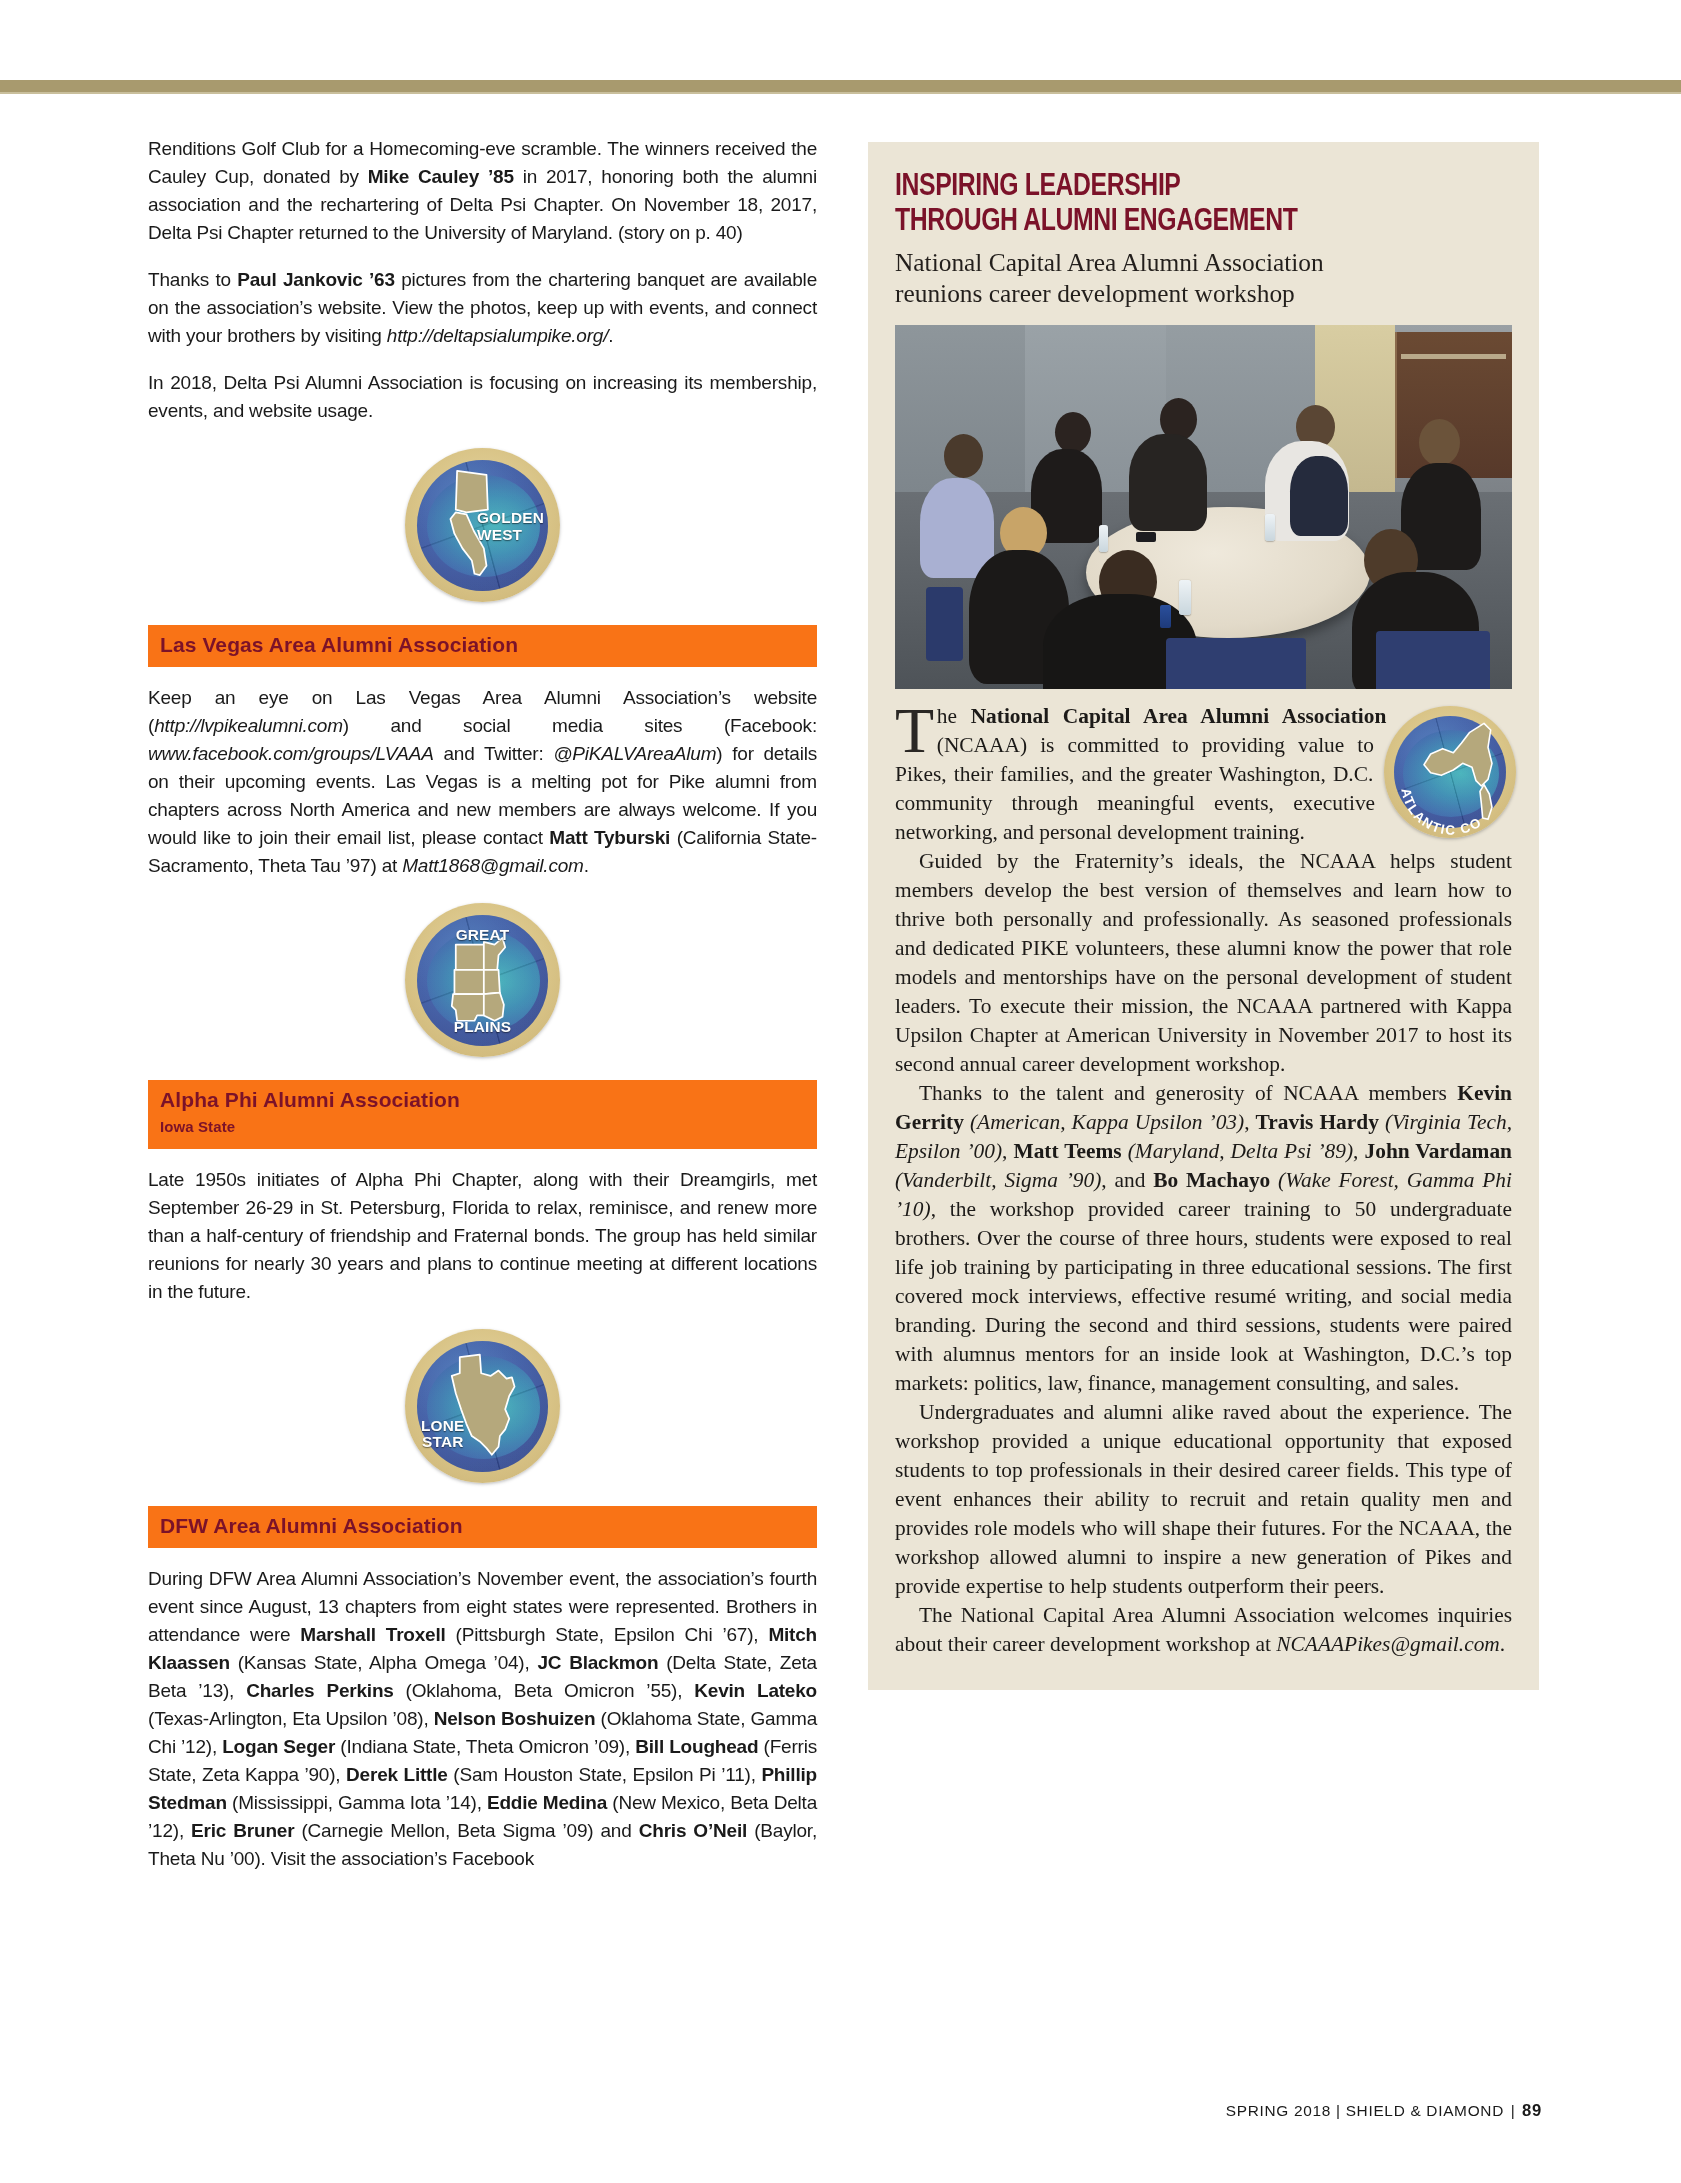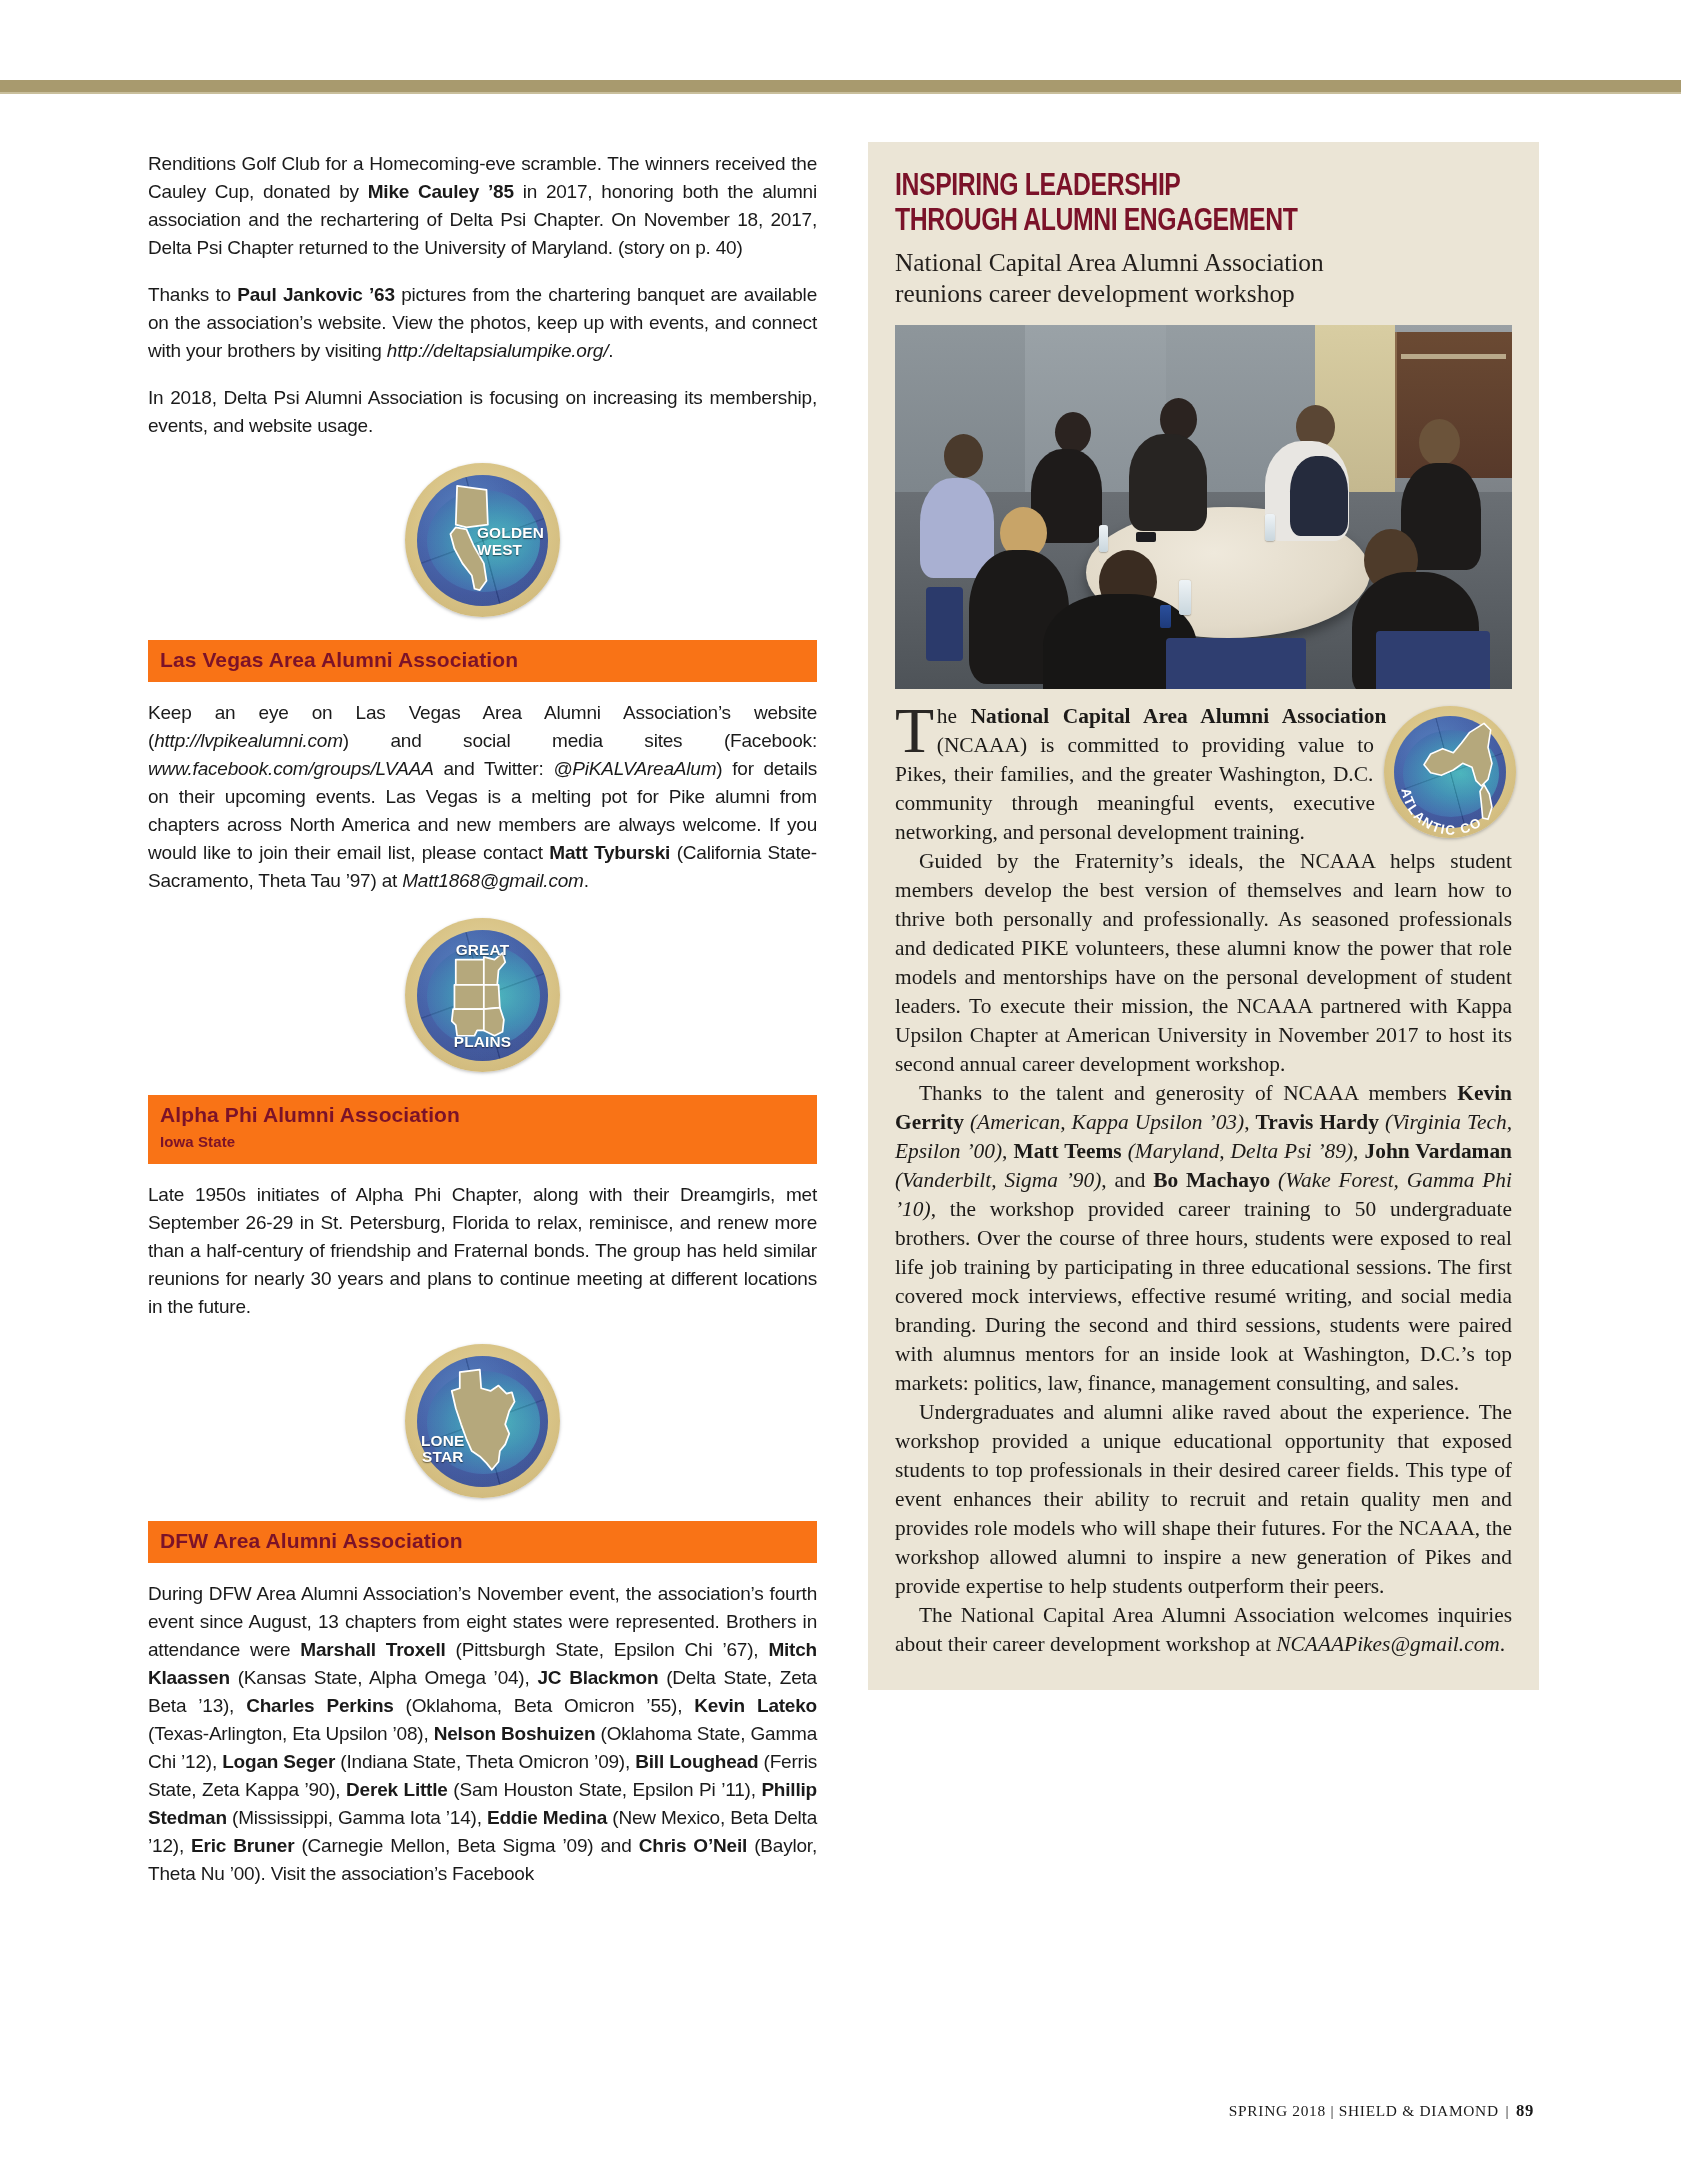--- a/index.html
+++ b/index.html
@@ -38,21 +38,21 @@
     position: absolute;
     left: 0; top: 0;
     width: 1682px;
     height: 2183px;
   }
 
   
   .col-left {
     position: absolute;
     left: 148px;
-    top: 150px;
+    top: 135px;
     width: 669px;
   }
   .body-para {
     font-family: "Liberation Sans", sans-serif;
     font-size: 19px;
     line-height: 28px;
     color: #1a1a1a;
     margin: 0 0 19px 0;
     text-align: justify;
     letter-spacing: -0.2px;
@@ -256,23 +256,23 @@
     shape-outside: circle(50%);
     width: 132px;
     height: 132px;
     margin: 4px -4px 4px 10.7px;
     position: relative;
   }
 
   
   .footer {
     position: absolute;
-    right: 148px;
+    right: 140px;
     bottom: 62px;
-    font-family: Liberation Serif, serif;
+    font-family: Liberation Sans, sans-serif;
     font-size: 15.4px;
     letter-spacing: 0.7px;
     color: #1a1a1a;
     white-space: nowrap;
   }
   .footer .pg { font-weight: 700; font-size: 16.7px; }
   .footer .sep { padding: 0 6.7px; color: #1a1a1a; }
 </style>
 </head>
 <body>

